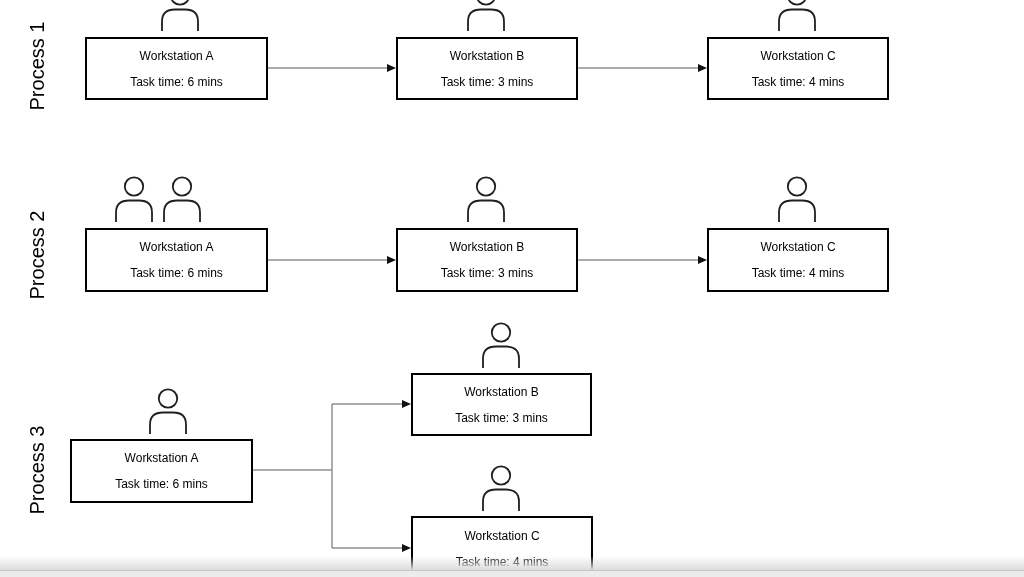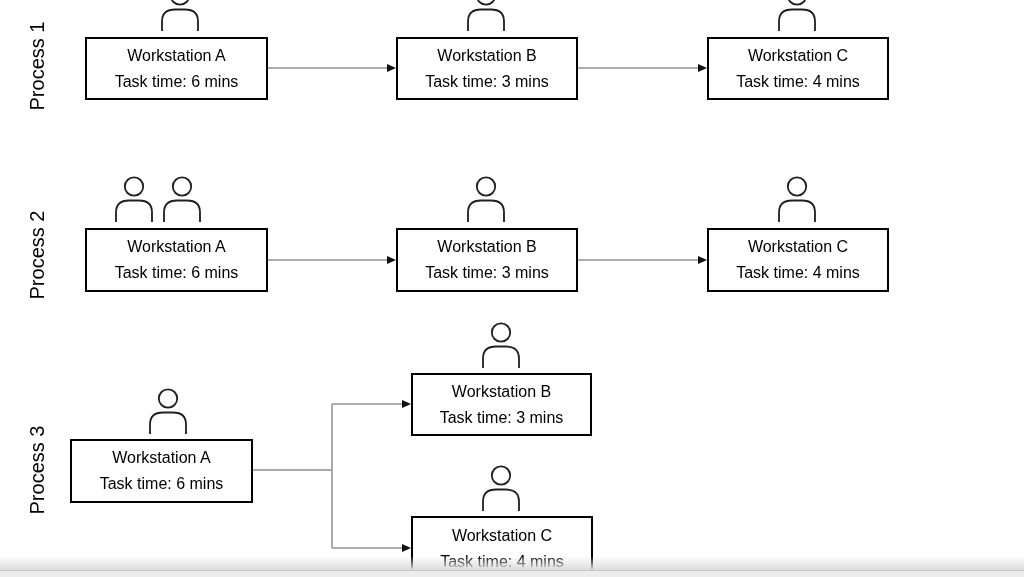--- a/index.html
+++ b/index.html
@@ -5,21 +5,21 @@
   html,body{margin:0;padding:0;}
   body{width:1024px;height:577px;overflow:hidden;background:#fff;
        font-family:"Liberation Sans",sans-serif;}
   .canvas{position:relative;width:1024px;height:577px;overflow:hidden;background:#ffffff;}
 
   .vlabel{position:absolute;width:120px;height:26px;line-height:26px;text-align:center;
           transform:rotate(-90deg);font-size:20px;color:#000;}
 
   .station{position:absolute;box-sizing:border-box;border:2px solid #000;background:#fff;
            display:flex;flex-direction:column;align-items:center;justify-content:center;
-           font-size:16px;line-height:26px;color:#000;text-align:center;}
+           font-size:12px;line-height:26px;color:#000;text-align:center;}
 
   .person{position:absolute;width:44px;height:46px;}
 
   .overlay{position:absolute;left:0;top:0;width:1024px;height:577px;pointer-events:none;}
 
   .footer-fade{position:absolute;left:0;top:556px;width:1024px;height:14px;
                background:linear-gradient(180deg,rgba(255,255,255,0) 0%,#dcdcdc 100%);}
   .footer-bar{position:absolute;left:0;top:570px;width:1024px;height:7px;
               box-sizing:border-box;background:#ececec;border-top:1px solid #c6c6c6;}
 </style>

